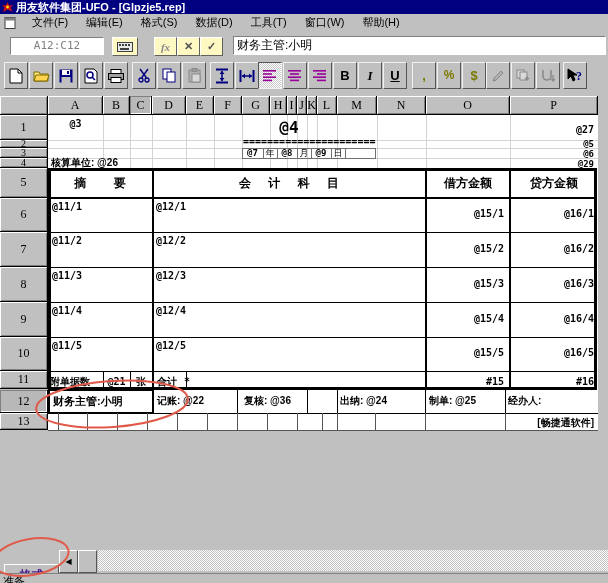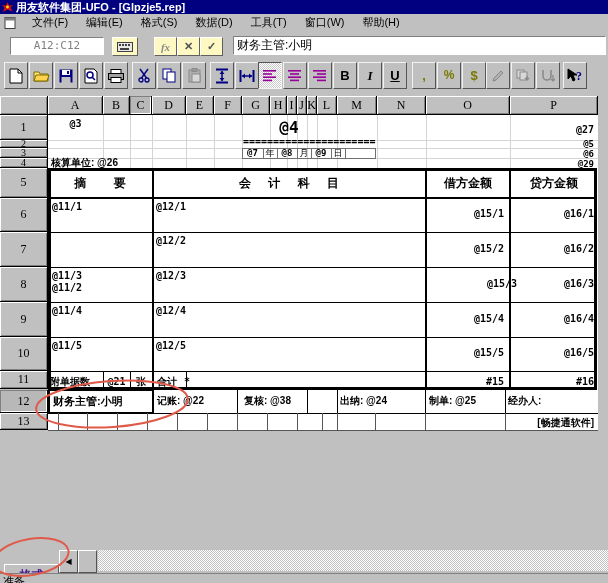--- a/index.html
+++ b/index.html
@@ -398,28 +398,28 @@
   <div class="cn flexc" style="left:152px;top:168px;width:274px;height:30px;font-size:12px;font-weight:bold;letter-spacing:7px;text-indent:7px;">会 计 科 目</div>
   <div class="cn flexc" style="left:48px;top:168px;width:104px;height:30px;font-size:12px;font-weight:bold;letter-spacing:12px;text-indent:12px;">摘 要</div>
   <div class="cn flexc" style="left:426px;top:168px;width:84px;height:30px;font-size:12px;font-weight:bold;">借方金额</div>
   <div class="cn flexc" style="left:510px;top:168px;width:88px;height:30px;font-size:12px;font-weight:bold;">贷方金额</div>
 
   <div class="ct" style="left:52px;top:201px;">@11/1</div>
   <div class="ct" style="left:156px;top:201px;">@12/1</div>
   <div class="ct rightal" style="left:426px;top:208px;width:78px;">@15/1</div>
   <div class="ct rightal" style="left:510px;top:208px;width:84px;">@16/1</div>
 
-  <div class="ct" style="left:52px;top:235px;margin-top:47px;">@11/2</div>
+  <div class="ct" style="left:52px;top:235px;">@11/2</div>
   <div class="ct" style="left:156px;top:235px;">@12/2</div>
   <div class="ct rightal" style="left:426px;top:243px;width:78px;">@15/2</div>
   <div class="ct rightal" style="left:510px;top:243px;width:84px;">@16/2</div>
 
   <div class="ct" style="left:52px;top:270px;">@11/3</div>
   <div class="ct" style="left:156px;top:270px;">@12/3</div>
-  <div class="ct rightal" style="left:426px;top:278px;width:78px;margin-left:13px;">@15/3</div>
+  <div class="ct rightal" style="left:426px;top:278px;width:78px;">@15/3</div>
   <div class="ct rightal" style="left:510px;top:278px;width:84px;">@16/3</div>
 
   <div class="ct" style="left:52px;top:305px;">@11/4</div>
   <div class="ct" style="left:156px;top:305px;">@12/4</div>
   <div class="ct rightal" style="left:426px;top:313px;width:78px;">@15/4</div>
   <div class="ct rightal" style="left:510px;top:313px;width:84px;">@16/4</div>
 
   <div class="ct" style="left:52px;top:340px;">@11/5</div>
   <div class="ct" style="left:156px;top:340px;">@12/5</div>
   <div class="ct rightal" style="left:426px;top:347px;width:78px;">@15/5</div>
@@ -428,21 +428,21 @@
   <div class="cn" style="left:50px;top:375px;font-weight:bold;">附单据数</div>
   <div class="ct" style="left:103px;top:376px;width:27px;text-align:center;">@21</div>
   <div class="cn" style="left:130px;top:375px;width:22px;text-align:center;font-weight:bold;">张</div>
   <div class="cn" style="left:157px;top:375px;font-weight:bold;">合计</div>
   <div class="ct" style="left:184px;top:376px;">*</div>
   <div class="ct rightal" style="left:426px;top:376px;width:78px;">#15</div>
   <div class="ct rightal" style="left:510px;top:376px;width:84px;">#16</div>
 
   <div class="cn" style="left:53px;top:394px;font-size:11px;font-weight:bold;">财务主管:小明</div>
   <div class="cn" style="left:157px;top:394px;font-weight:bold;">记账: @22</div>
-  <div class="cn" style="left:244px;top:394px;font-weight:bold;">复核: @38</div>
+  <div class="cn" style="left:244px;top:394px;font-weight:bold;">复核: @36</div>
   <div class="cn" style="left:340px;top:394px;font-weight:bold;">出纳: @24</div>
   <div class="cn" style="left:429px;top:394px;font-weight:bold;">制单: @25</div>
   <div class="cn" style="left:508px;top:394px;font-weight:bold;">经办人:</div>
 
   <div class="cn rightal" style="left:478px;top:416px;width:116px;font-weight:bold;">[畅捷通软件]</div>
 
   <div class="tabbar">
     <div class="hatch"></div>
     <div class="sheettab">格式</div>
     <div class="smallbtn" style="left:59px;">◀</div>

